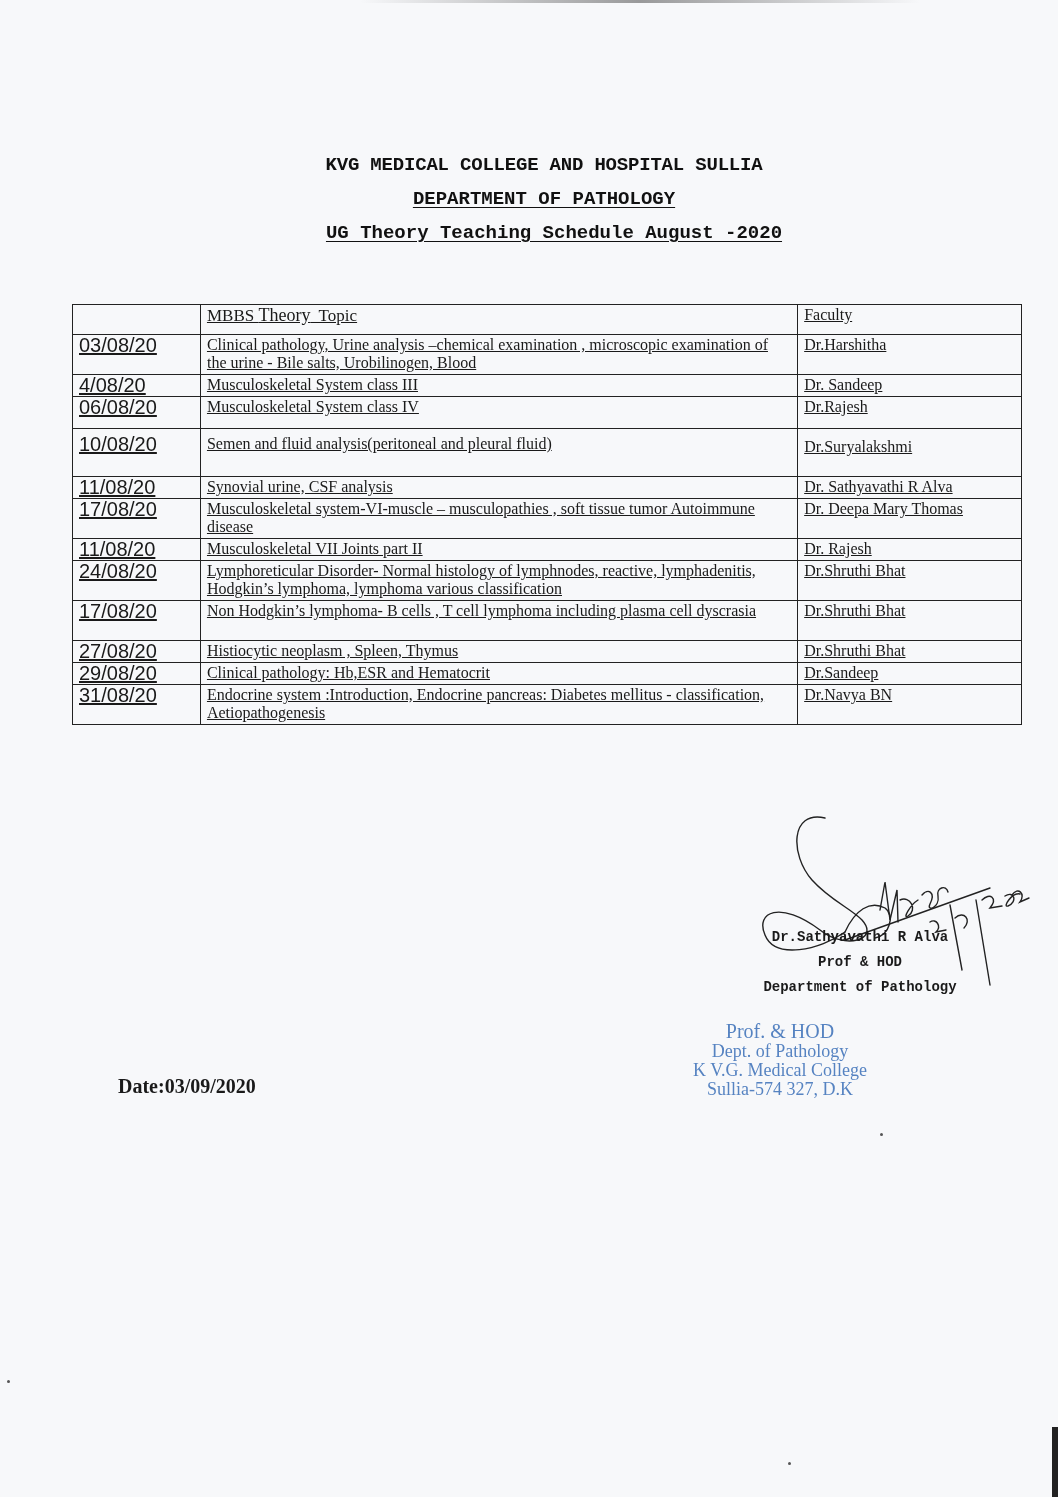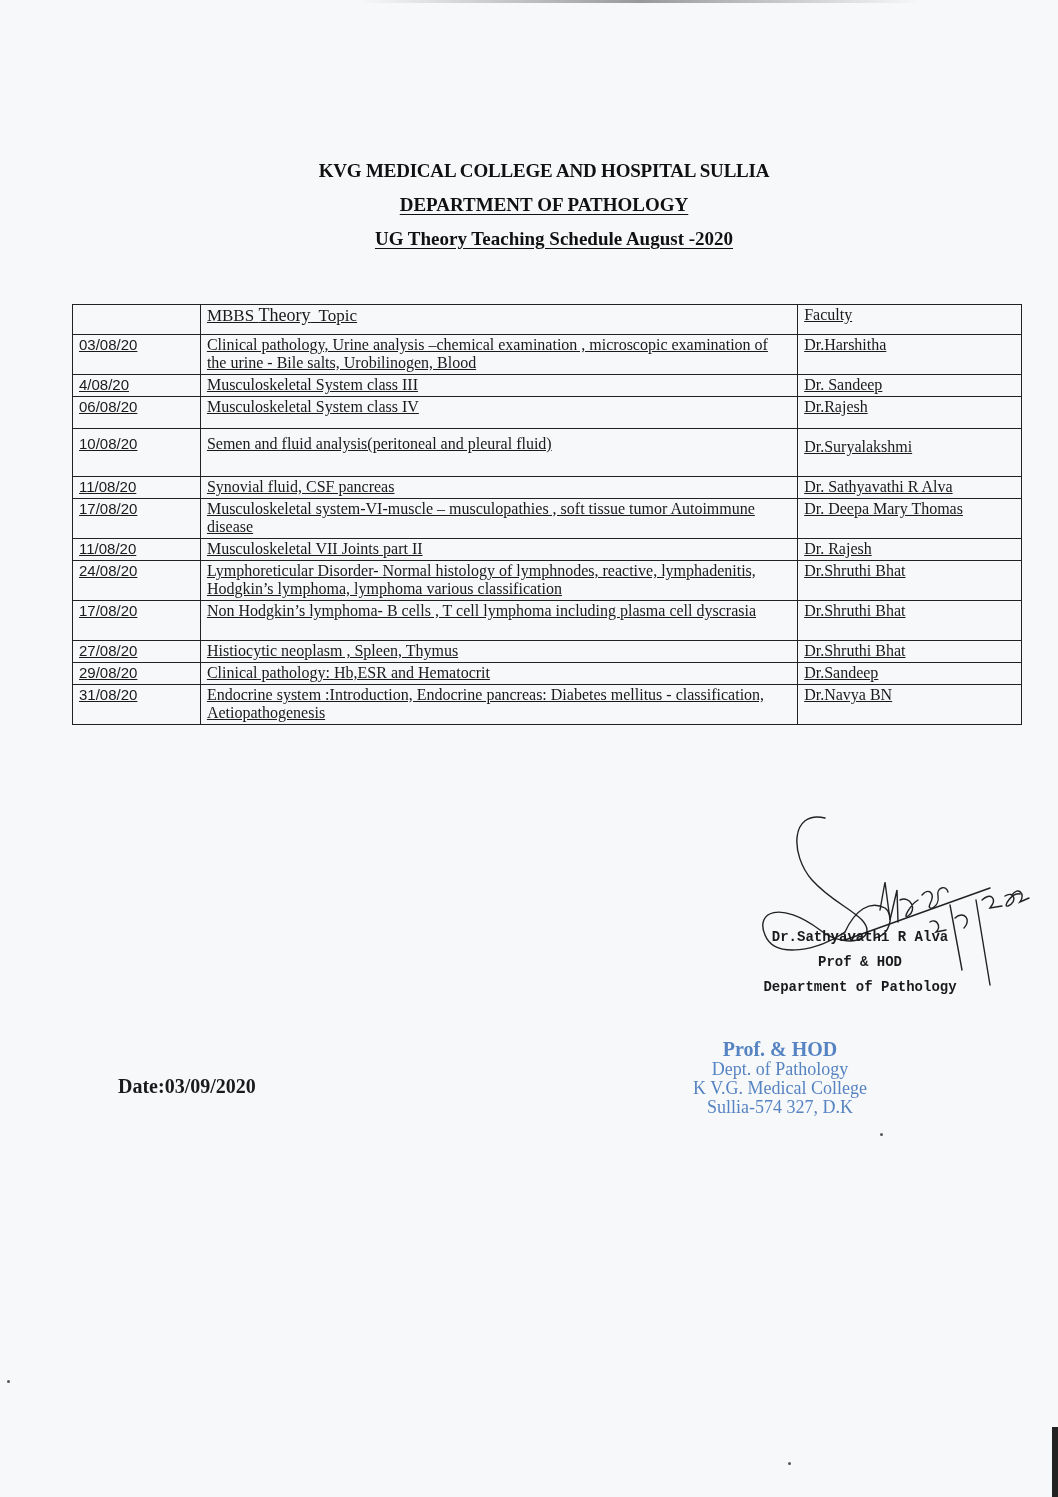--- a/index.html
+++ b/index.html
@@ -23,23 +23,23 @@
     }
     .scan-edge-right {
       position: absolute;
       right: 0; bottom: 0;
       width: 6px; height: 70px;
       background: #222;
     }
     .header {
       position: absolute;
       left: 0; right: 0;
-      top: 160px;
+      top: 154px;
       text-align: center;
-      font-family: Liberation Serif, serif;
+      font-family: Liberation Mono, monospace;
       font-weight: bold;
       color: #111;
     }
     .header .college {
       font-size: 19px;
       letter-spacing: -0.2px;
       margin-left: 30px;
     }
     .header .dept {
       font-size: 19px;
@@ -78,21 +78,21 @@
     col.c-fac { width: 224px; }
     th.h-topic {
       font-weight: bold;
       font-size: 17px;
       padding-left: 40px;
       height: 26px;
       vertical-align: middle;
     }
     th.h-topic .theory { font-size: 18px; }
     th.h-fac { vertical-align: middle; }
-    td.date { font-family: "Liberation Sans", sans-serif; font-size: 15px; }
+    td.date { font-family: "Liberation Sans", sans-serif; font-size: 20px; }
     td.fac { padding-top: 4px; }
     tr.r-tall td { height: 36px; }
     tr.r-mid td { height: 28px; }
     tr.r-single td { height: 17px; }
     .signature {
       position: absolute;
       left: 750px;
       top: 800px;
       width: 280px;
       height: 190px;
@@ -111,21 +111,21 @@
     .stamp {
       position: absolute;
       left: 650px;
       top: 1020px;
       width: 260px;
       text-align: center;
       color: #3a6fb8;
       font-family: "Liberation Serif", serif;
       opacity: 0.85;
     }
-    .stamp .st-title { font-size: 20px; font-weight: bold; line-height: 22px; margin-top: 18px; }
+    .stamp .st-title { font-size: 20px; font-weight: normal; line-height: 22px; }
     .stamp .st-line { font-size: 18px; line-height: 19px; }
     .date-line {
       position: absolute;
       left: 118px;
       top: 1075px;
       font-family: "Liberation Serif", serif;
       font-weight: bold;
       font-size: 20px;
     }
     .speck { position: absolute; background: #555; border-radius: 50%; }
@@ -170,21 +170,21 @@
       <td>Musculoskeletal System class IV</td>
       <td class="fac">Dr.Rajesh</td>
     </tr>
     <tr class="r-tall">
       <td class="date" style="padding-top:6px">10/08/20</td>
       <td style="padding-top:6px">Semen and fluid  analysis(peritoneal and pleural fluid)</td>
       <td class="fac" style="padding-top:9px">Dr.Suryalakshmi</td>
     </tr>
     <tr class="r-single">
       <td class="date">11/08/20</td>
-      <td>Synovial fluid, CSF pancreas</td>
+      <td>Synovial urine, CSF analysis</td>
       <td class="fac">Dr. Sathyavathi R Alva</td>
     </tr>
     <tr class="r-tall">
       <td class="date">17/08/20</td>
       <td>Musculoskeletal system-VI-muscle – musculopathies , soft tissue tumor Autoimmune disease</td>
       <td class="fac">Dr. Deepa Mary Thomas</td>
     </tr>
     <tr class="r-single">
       <td class="date">11/08/20</td>
       <td>Musculoskeletal VII Joints part II</td>

